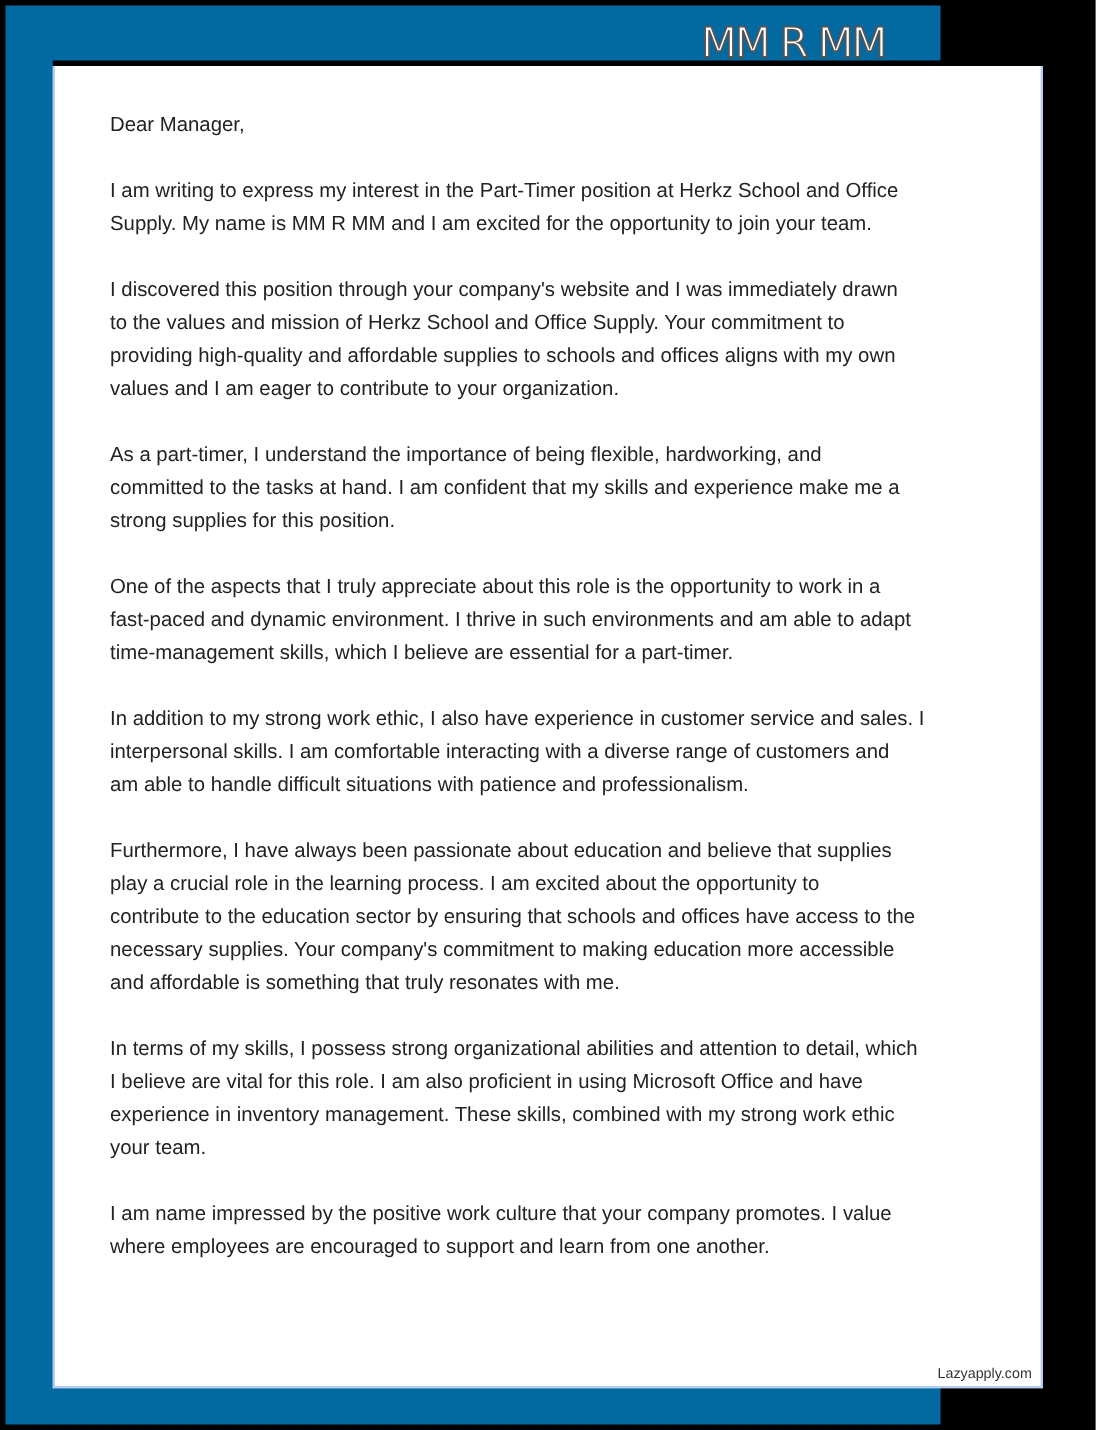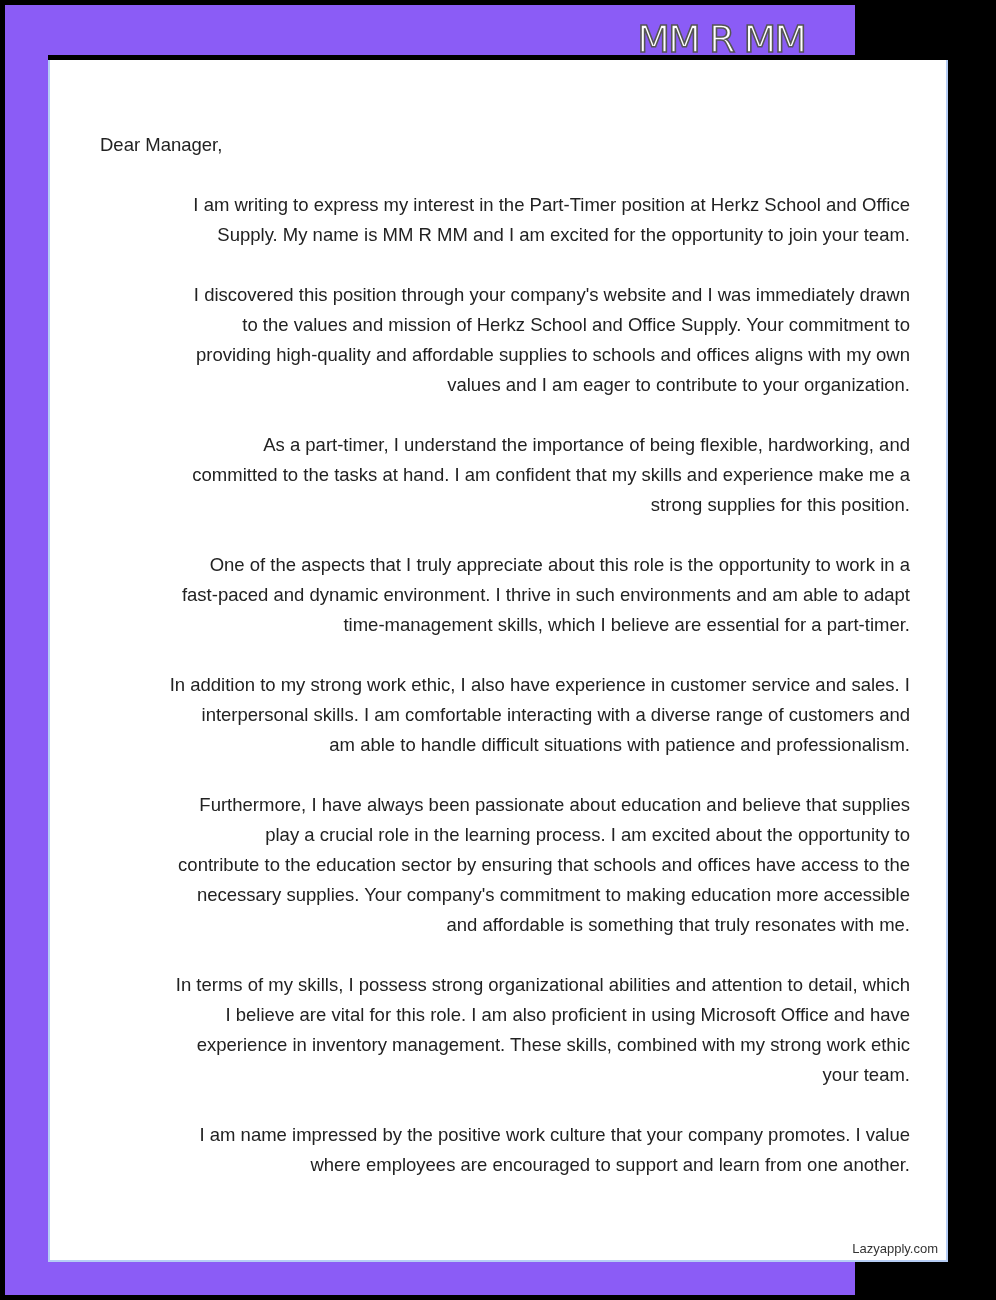--- a/index.html
+++ b/index.html
@@ -4,21 +4,21 @@
   <style>
     html, body { margin: 0; padding: 0; }
     body {
       width: 996px; height: 1300px; overflow: hidden;
       background: #000;
       font-family: "Liberation Sans", sans-serif;
     }
     .frame {
       position: absolute; left: 5px; top: 5px;
       width: 850px; height: 1290px;
-      background: #8b5cf6;
+      background: #0369a1;
     }
     .name-header {
       position: absolute; right: 50px; top: 12px;
       font-family: "DejaVu Sans", sans-serif;
       font-size: 38px; line-height: 44px;
       color: #ffffff;
       -webkit-text-stroke: 1.6px #555;
       letter-spacing: -2px;
       font-weight: normal;
     }
@@ -31,24 +31,24 @@
       width: 896px; height: 1200px;
       background: #fff;
       border-left: 2px solid #b5cdf5;
       border-right: 2px solid #b5cdf5;
       border-bottom: 2px solid #b5cdf5;
       overflow: hidden;
     }
     .letter {
       position: absolute; left: 50px; top: 38px; width: 810px;
       font-family: "Liberation Sans", sans-serif;
-      font-size: 18.5px; line-height: 30px; color: #222; margin-top: 32px;
+      font-size: 18.5px; line-height: 30px; color: #222;
     }
     .letter p { margin: 0 0 30px 0; white-space: nowrap; }
-    .letter .ln { display: block; text-align: right; }
+    .letter .ln { display: block; }
     .watermark {
       position: absolute; right: 8px; bottom: 4px;
       font-family: "Liberation Sans", sans-serif;
       font-size: 13px; color: #333;
       background: #fff; padding-left: 4px;
     }
   </style>
 </head>
 <body>
 

